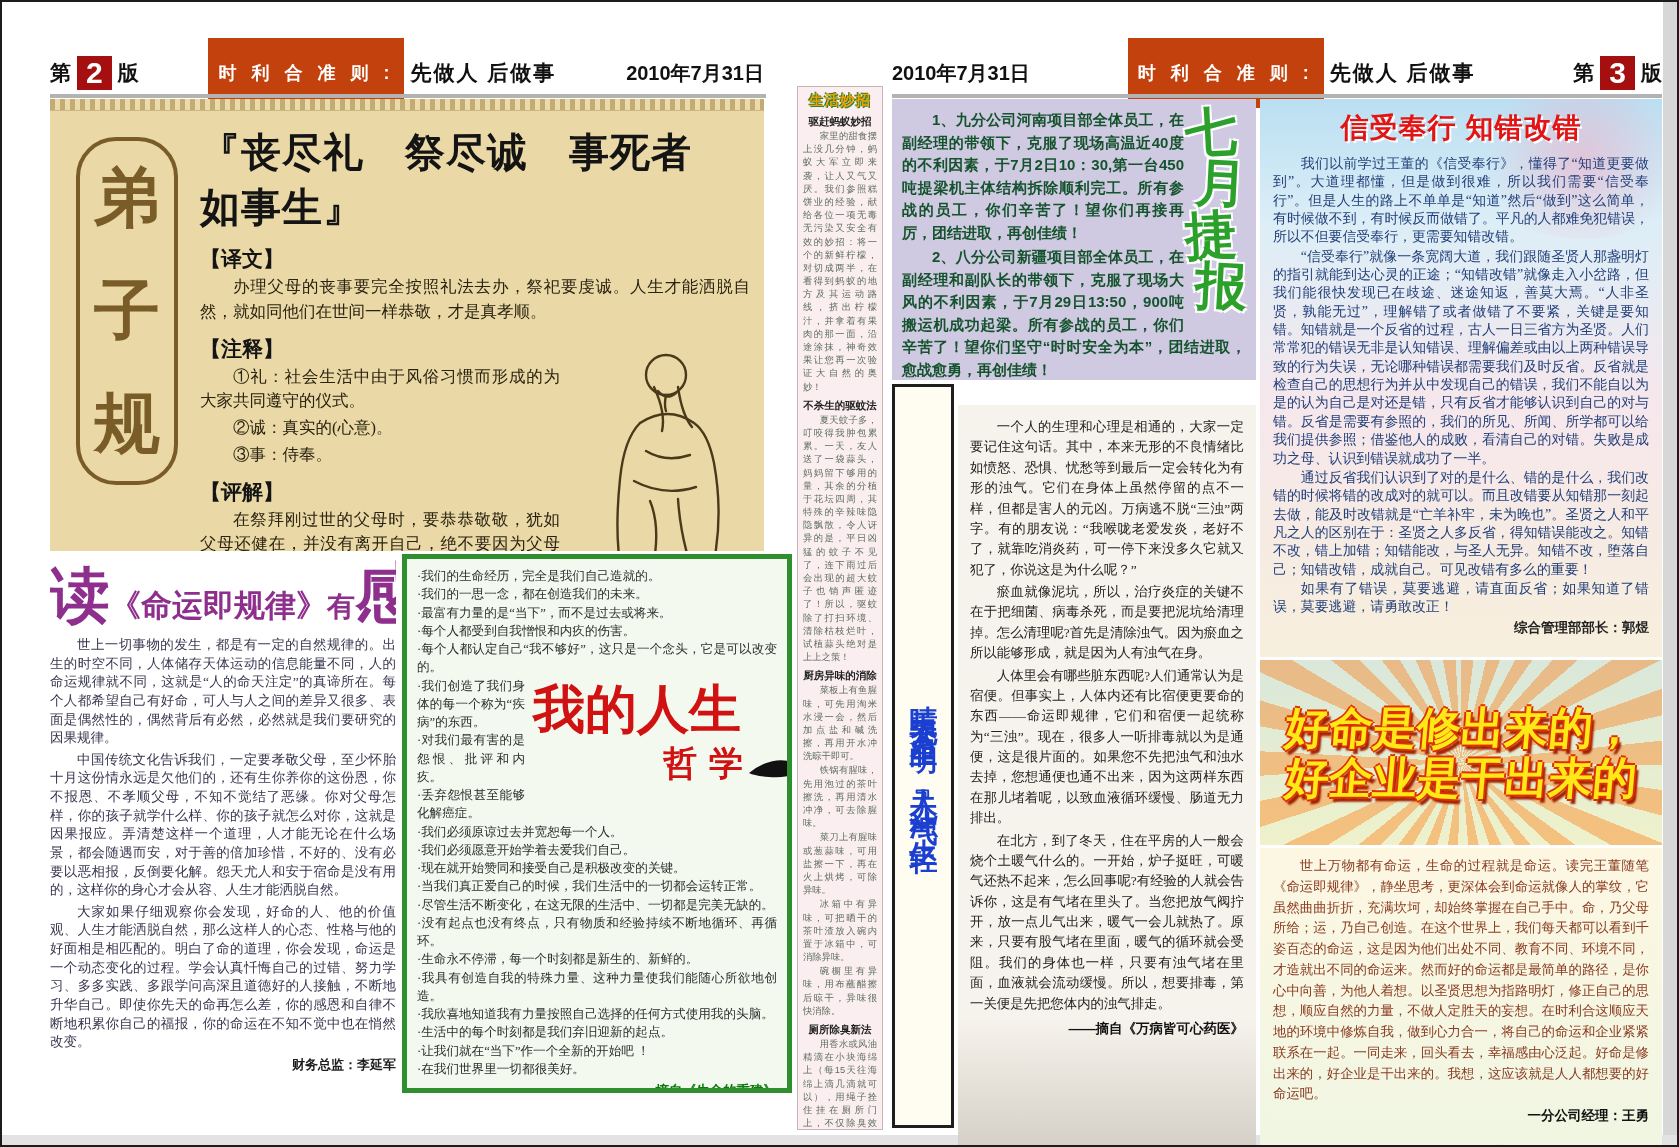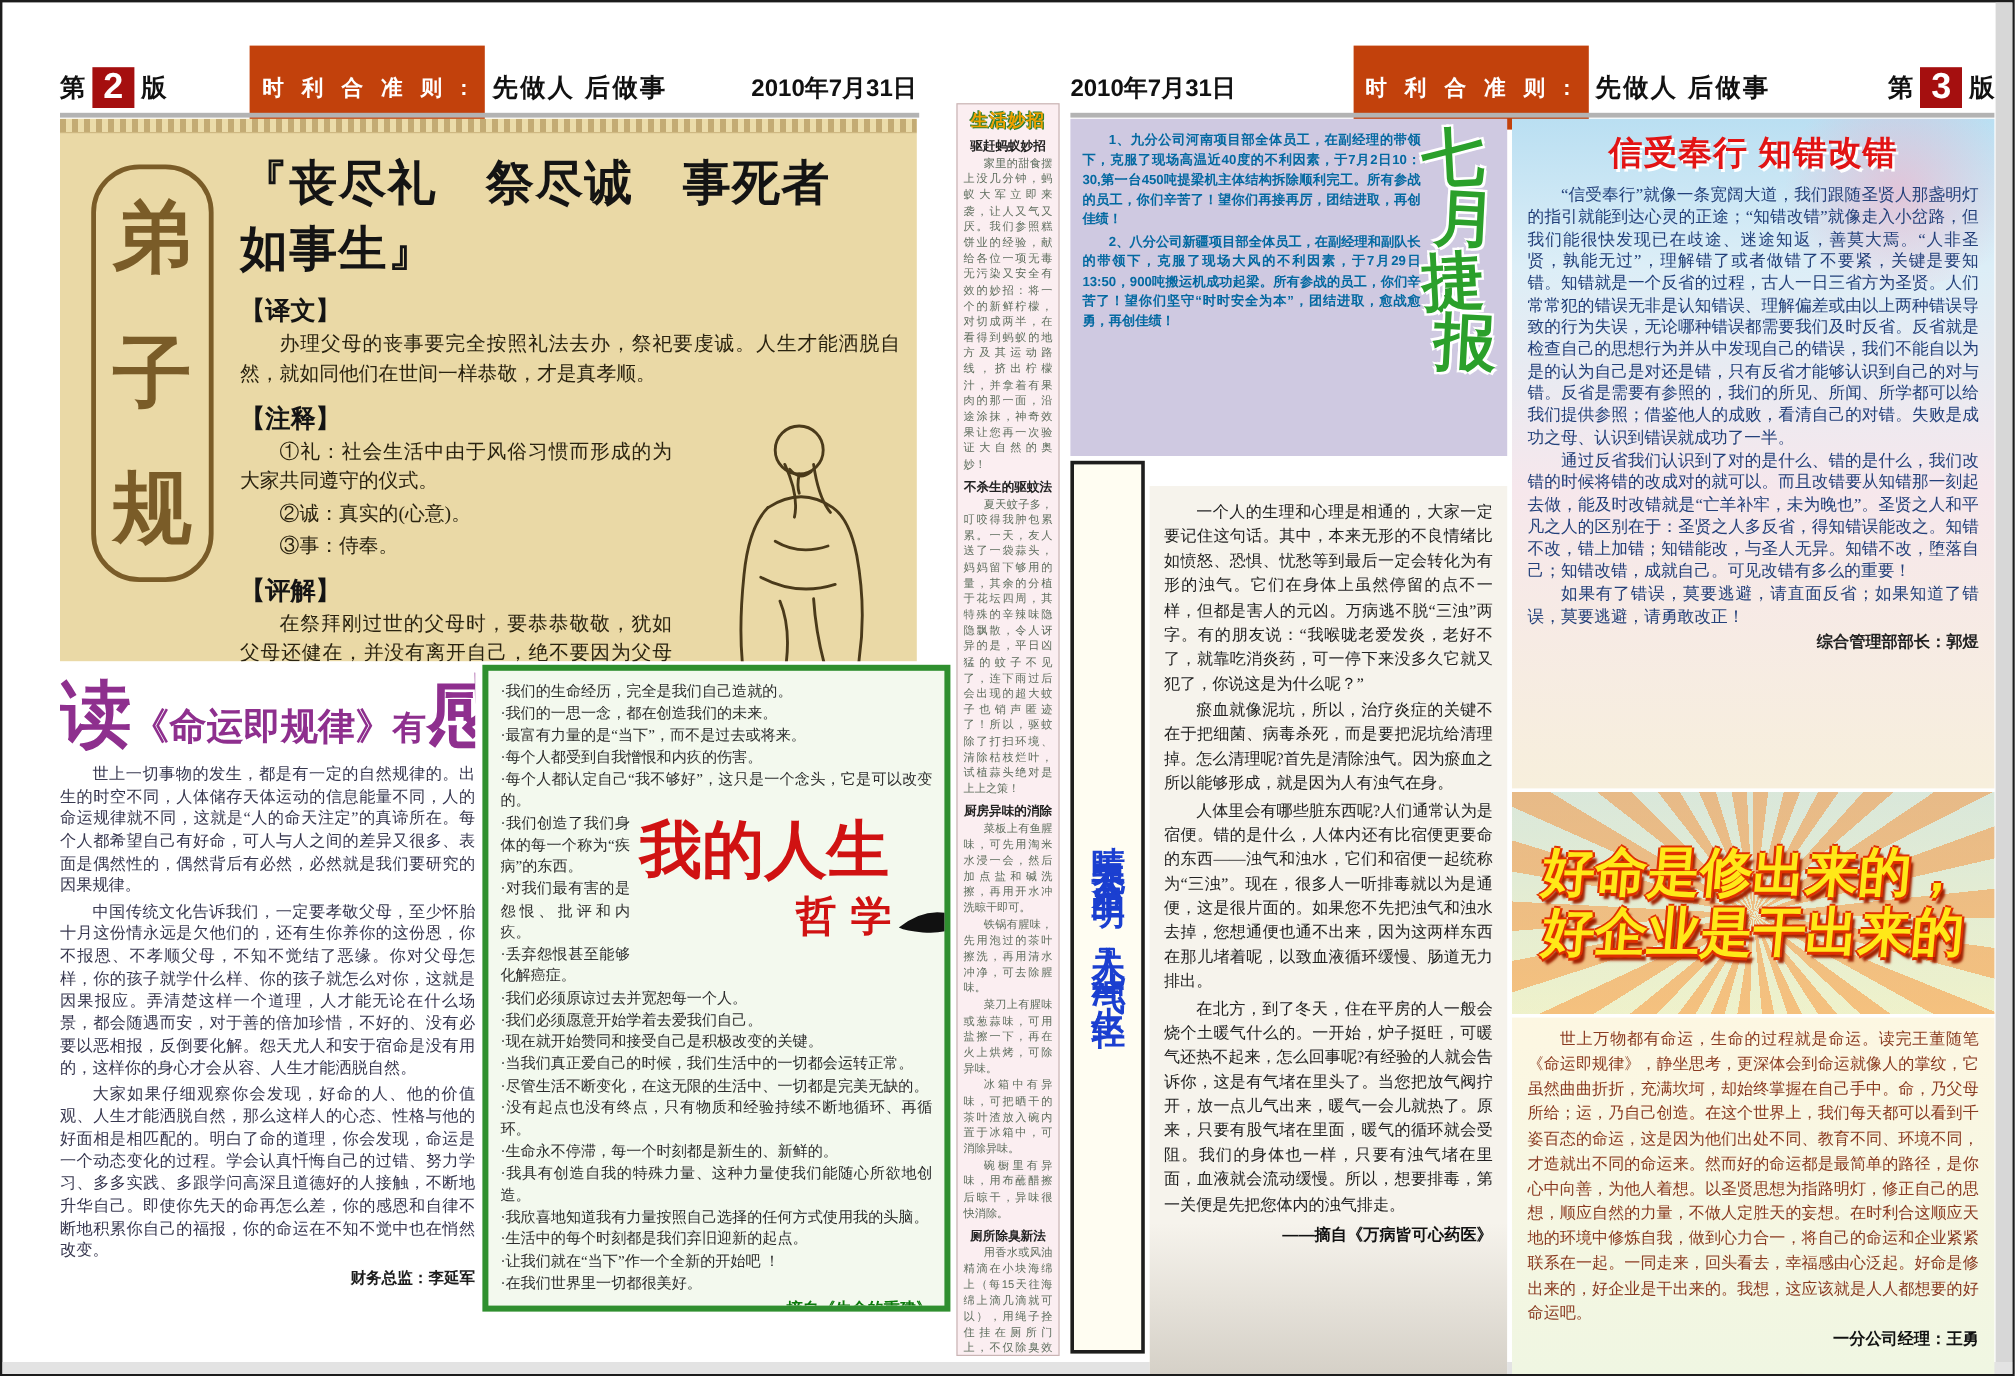--- a/index.html
+++ b/index.html
@@ -63,21 +63,21 @@
   .tips-p{font-size:9.3px;color:#5d6d5d;line-height:1.42;text-align:justify;text-indent:1.8em;margin:0 0 1px;}
 
   
   .victory{position:absolute;left:890px;top:97px;width:364px;height:281px;background:#cfc9e1;
            box-sizing:border-box;padding:8px 10px;overflow:hidden;}
   .victory-title{float:right;width:62px;height:212px;display:flex;flex-direction:column;align-items:center;
                  font-size:52px;font-weight:bold;color:#2ba02b;line-height:.99;
                  text-shadow:2px 2px 0 #fff,-2px -2px 0 #fff,2px -2px 0 #fff,-2px 2px 0 #fff;}
   .victory-title span:nth-child(2n){transform:translateX(6px) rotate(3deg);}
   .victory-title span:nth-child(2n+1){transform:translateX(-4px) rotate(-3deg);}
-  .victory-p{font-size:11px;font-weight:600;color:#0369a1;line-height:1.5;text-indent:2em;text-align:justify;margin:2px 0;}
+  .victory-p{font-size:15px;font-weight:600;color:#14532d;line-height:1.5;text-indent:2em;text-align:justify;margin:2px 0;}
 
   
   .vbanner{position:absolute;left:890px;top:382px;width:62px;height:744px;background:#fffdf2;
            border:3px solid #1e1e1e;box-sizing:border-box;display:flex;align-items:center;justify-content:center;}
   .vbanner span{writing-mode:vertical-rl;text-orientation:upright;font-size:28px;font-weight:bold;
                 color:#1b3fd0;letter-spacing:7px;font-family:"DejaVu Serif",serif;}
 
   
   .health{position:absolute;left:956px;top:403px;width:298px;height:744px;background:#f6f3ec;
           box-sizing:border-box;padding:10px 12px;overflow:hidden;}
@@ -260,27 +260,28 @@
     <p class="victory-p">2、八分公司新疆项目部全体员工，在副经理和副队长的带领下，克服了现场大风的不利因素，于7月29日13:50，900吨搬运机成功起梁。所有参战的员工，你们辛苦了！望你们坚守“时时安全为本”，团结进取，愈战愈勇，再创佳绩！</p>
   </div>
 
   <div class="vbanner">
     <span>晴天无云万里明，人无『浊气』一生轻</span>
   </div>
 
   <div class="health">
     <p class="health-p">一个人的生理和心理是相通的，大家一定要记住这句话。其中，本来无形的不良情绪比如愤怒、恐惧、忧愁等到最后一定会转化为有形的浊气。它们在身体上虽然停留的点不一样，但都是害人的元凶。万病逃不脱“三浊”两字。有的朋友说：“我喉咙老爱发炎，老好不了，就靠吃消炎药，可一停下来没多久它就又犯了，你说这是为什么呢？”</p>
     <p class="health-p">瘀血就像泥坑，所以，治疗炎症的关键不在于把细菌、病毒杀死，而是要把泥坑给清理掉。怎么清理呢?首先是清除浊气。因为瘀血之所以能够形成，就是因为人有浊气在身。</p>
-    <p class="health-p">人体里会有哪些脏东西呢?人们通常认为是宿便。错的是什么，人体内还有比宿便更要命的东西——浊气和浊水，它们和宿便一起统称为“三浊”。现在，很多人一听排毒就以为是通便，这是很片面的。如果您不先把浊气和浊水去掉，您想通便也通不出来，因为这两样东西在那儿堵着呢，以致血液循环缓慢、肠道无力排出。</p>
+    <p class="health-p">人体里会有哪些脏东西呢?人们通常认为是宿便。但事实上，人体内还有比宿便更要命的东西——命运即规律，它们和宿便一起统称为“三浊”。现在，很多人一听排毒就以为是通便，这是很片面的。如果您不先把浊气和浊水去掉，您想通便也通不出来，因为这两样东西在那儿堵着呢，以致血液循环缓慢、肠道无力排出。</p>
     <p class="health-p">在北方，到了冬天，住在平房的人一般会烧个土暖气什么的。一开始，炉子挺旺，可暖气还热不起来，怎么回事呢?有经验的人就会告诉你，这是有气堵在里头了。当您把放气阀拧开，放一点儿气出来，暖气一会儿就热了。原来，只要有股气堵在里面，暖气的循环就会受阻。我们的身体也一样，只要有浊气堵在里面，血液就会流动缓慢。所以，想要排毒，第一关便是先把您体内的浊气排走。</p>
     <div class="health-src">——摘自《万病皆可心药医》</div>
   </div>
 
   <div class="reflect">
     <div class="reflect-title">信受奉行 知错改错</div>
+    <p class="reflect-p">我们以前学过王董的《信受奉行》，懂得了“知道更要做到”。大道理都懂，但是做到很难，所以我们需要“信受奉行”。但是人生的路上不单单是“知道”然后“做到”这么简单，有时候做不到，有时候反而做错了。平凡的人都难免犯错误，所以不但要信受奉行，更需要知错改错。</p>
     <p class="reflect-p">“信受奉行”就像一条宽阔大道，我们跟随圣贤人那盏明灯的指引就能到达心灵的正途；“知错改错”就像走入小岔路，但我们能很快发现已在歧途、迷途知返，善莫大焉。“人非圣贤，孰能无过”，理解错了或者做错了不要紧，关键是要知错。知错就是一个反省的过程，古人一日三省方为圣贤。人们常常犯的错误无非是认知错误、理解偏差或由以上两种错误导致的行为失误，无论哪种错误都需要我们及时反省。反省就是检查自己的思想行为并从中发现自己的错误，我们不能自以为是的认为自己是对还是错，只有反省才能够认识到自己的对与错。反省是需要有参照的，我们的所见、所闻、所学都可以给我们提供参照；借鉴他人的成败，看清自己的对错。失败是成功之母、认识到错误就成功了一半。</p>
     <p class="reflect-p">通过反省我们认识到了对的是什么、错的是什么，我们改错的时候将错的改成对的就可以。而且改错要从知错那一刻起去做，能及时改错就是“亡羊补牢，未为晚也”。圣贤之人和平凡之人的区别在于：圣贤之人多反省，得知错误能改之。知错不改，错上加错；知错能改，与圣人无异。知错不改，堕落自己；知错改错，成就自己。可见改错有多么的重要！</p>
     <p class="reflect-p">如果有了错误，莫要逃避，请直面反省；如果知道了错误，莫要逃避，请勇敢改正！</p>
     <div class="reflect-sig">综合管理部部长：郭煜</div>
   </div>
 
   <div class="fateBanner">
     <div class="fate-line">好命是修出来的，</div>
     <div class="fate-line">好企业是干出来的</div>
   </div>

